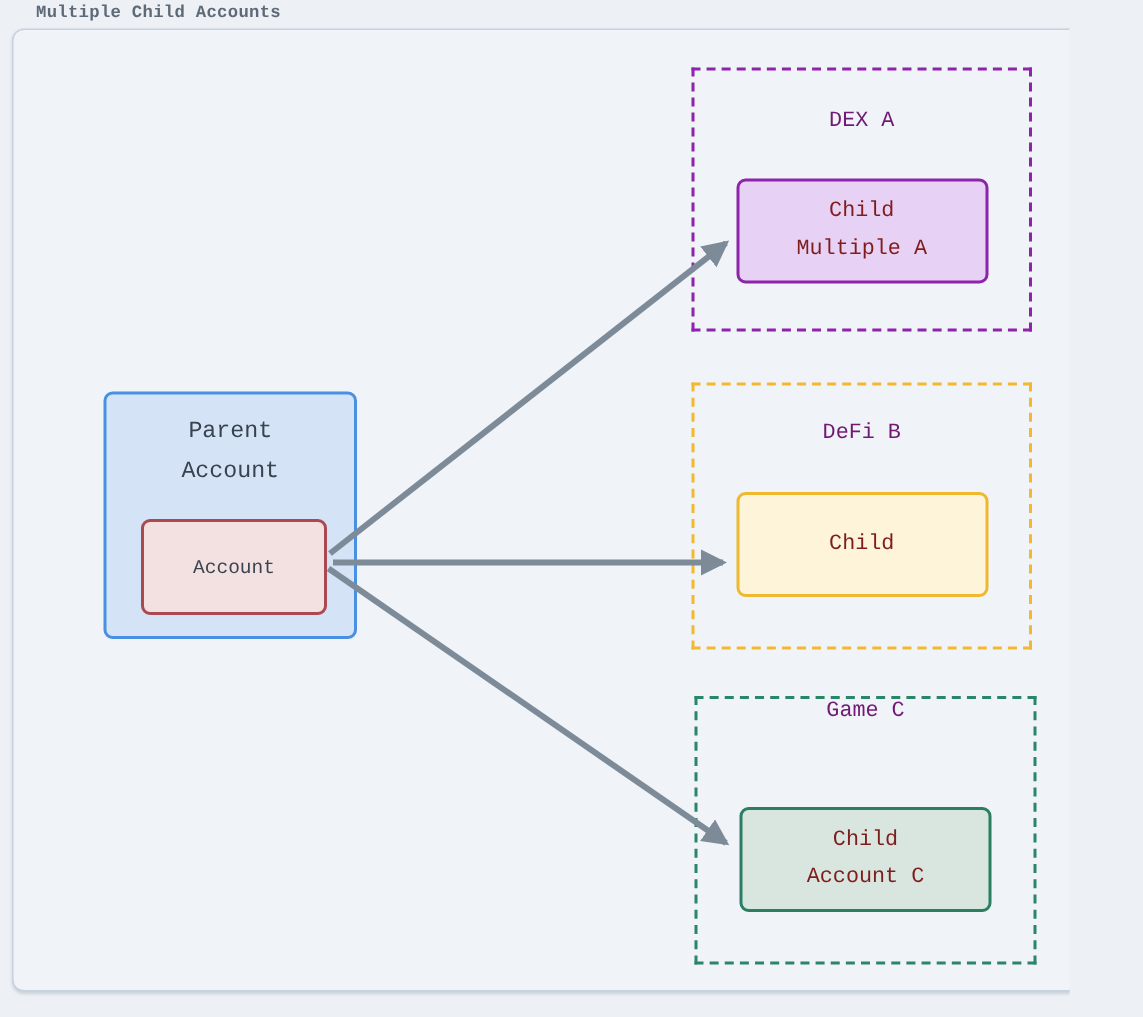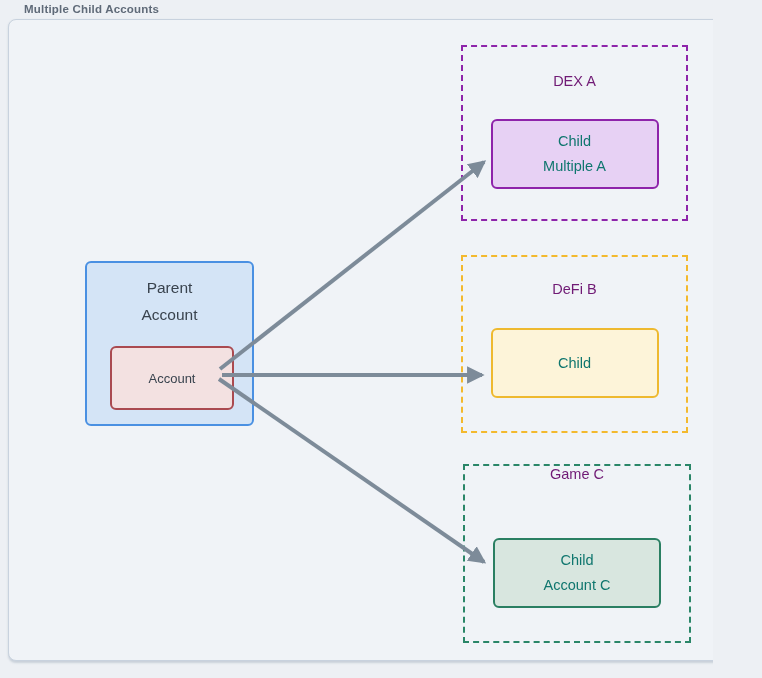--- a/index.html
+++ b/index.html
@@ -3,40 +3,40 @@
 <meta charset="utf-8">
 <style>
   * { box-sizing: border-box; }
   html, body { margin: 0; padding: 0; }
   body {
     width: 762px; height: 678px;
     background: #edf0f4;
     font-family: "Liberation Sans", sans-serif;
     color: #3a444f;
   }
-  .stage { position: relative; width: 713px; height: 678px; overflow: hidden; }
+  .stage { position: relative; width: 713px; height: 678px; overflow: hidden; font-family: Liberation Mono, monospace; }
 
   .fig-title {
     position: absolute; left: 24px; top: 1px;
     font-size: 11.5px; font-weight: 700; color: #5f6a78;
     letter-spacing: 0.2px; line-height: 16px;
   }
 
   .canvas {
     position: absolute; left: 8px; top: 19px;
     width: 743px; height: 642px;
     background: #f0f3f7;
     border: 1.5px solid #c8d2de;
     border-radius: 8px;
     box-shadow: 0 1.5px 2px rgba(120,140,160,0.30);
   }
 
   
   .parent-box {
-    position: absolute; left: 76px; top: 241px;
+    position: absolute; left: 60px; top: 241px;
     width: 169px; height: 165px;
     background: #d4e4f6;
     border: 2px solid #4a90e2;
     border-radius: 6px;
   }
   .parent-label {
     margin-top: 11px; text-align: center;
     font-size: 15.5px; font-weight: 500; line-height: 27px; color: #39434e;
   }
   .capability-box {
@@ -67,21 +67,21 @@
   .group-b .group-label { margin-top: 24px; }
   .group-c .group-label { }
 
   .child-box {
     position: absolute;
     width: 168px; height: 70px;
     left: 50%; transform: translateX(-50%);
     border-radius: 6px;
     display: flex; flex-direction: column; justify-content: center;
     text-align: center;
-    font-size: 14.5px; font-weight: 500; line-height: 25px; color: #0f766e;
+    font-size: 14.5px; font-weight: 500; line-height: 25px; color: #7f1d1d;
   }
   .child-a { top: 72px; background: #e7d1f4; border: 2px solid #8e24aa; }
   .child-b { top: 71px; background: #fdf4d9; border: 2px solid #eeb92f; }
   .child-c { top: 72px; background: #d8e6df; border: 2px solid #2a7f62; }
 
   
   .edges {
     position: absolute; left: 0; top: 0;
     width: 762px; height: 678px;
     pointer-events: none;

